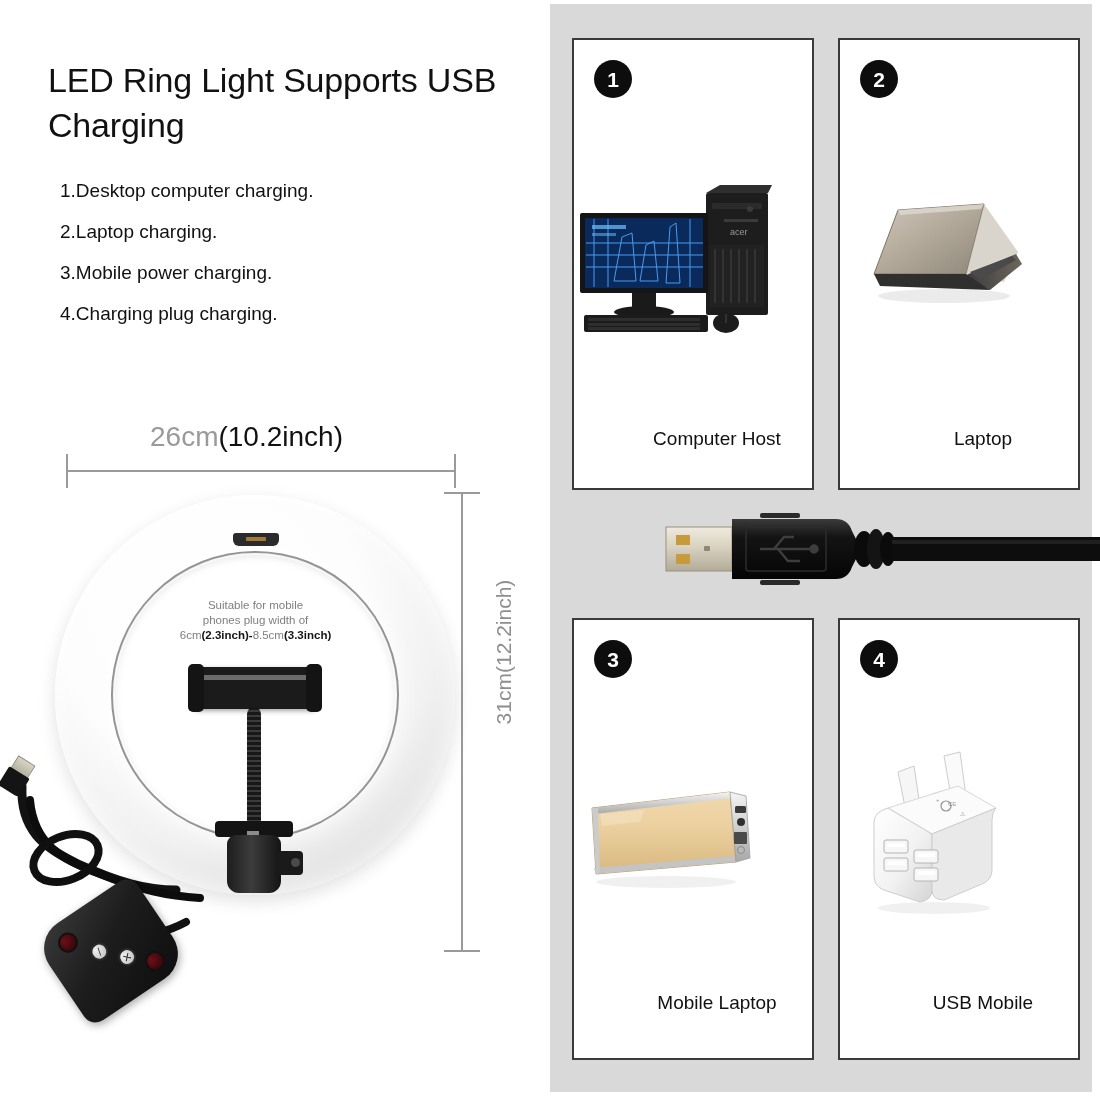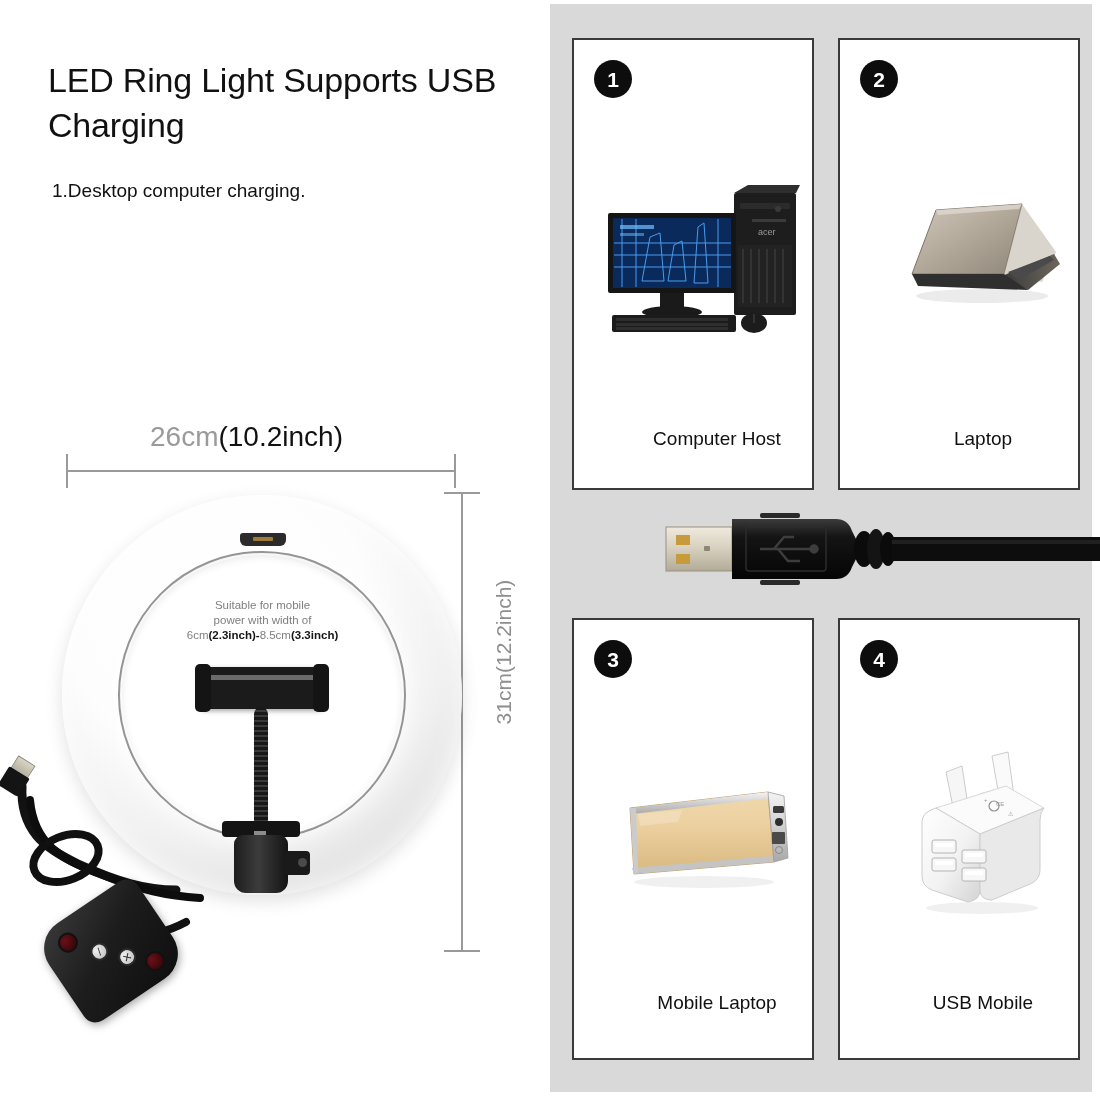--- a/index.html
+++ b/index.html
@@ -12,21 +12,21 @@
   .page { position: relative; width: 1100px; height: 988px; background: #fff; }
 
   
   .left-col { position: absolute; left: 0; top: 0; width: 540px; height: 1100px; }
 
   .headline {
     position: absolute; left: 48px; top: 58px; width: 470px;
     font-size: 34px; line-height: 45px; color: #111; font-weight: 400;
     letter-spacing: -0.2px;
   }
-  .feature-list { position: absolute; left: 52px; top: 180px; width: 460px; }
+  .feature-list { position: absolute; left: 60px; top: 180px; width: 460px; }
   .feature-item {
     font-size: 19px; line-height: 21px; color: #111; margin-bottom: 20px;
   }
 
   
   .dim-h-label {
     position: absolute; left: 150px; top: 421px;
     font-size: 28px; color: #111; white-space: nowrap;
   }
   .dim-h-label .cm { color: #9a9a9a; }
@@ -51,21 +51,21 @@
   .dim-tick-t { top: 492px; }
   .dim-tick-b { top: 950px; }
   .dim-v-label {
     position: absolute; left: 419px; top: 640px;
     width: 170px; font-size: 21px; color: #8e8e8e; white-space: nowrap;
     transform: rotate(-90deg); transform-origin: 50% 50%;
     text-align: center;
   }
 
   
-  .ring-wrap { position: absolute; left: 62px; top: 495px; width: 400px; height: 420px; }
+  .ring-wrap { position: absolute; left: 55px; top: 495px; width: 400px; height: 420px; }
   .ring-outer {
     position: absolute; left: 0; top: 0; width: 400px; height: 400px;
     border-radius: 50%;
     background:
       radial-gradient(circle at 38% 28%, #ffffff 0%, #fdfdfd 40%, #f1f1f1 62%, #e2e2e2 78%, #d6d6d6 100%);
     box-shadow: 0 6px 18px rgba(0,0,0,0.12), inset 0 0 24px rgba(255,255,255,0.9);
   }
   .ring-inner {
     position: absolute; left: 56px; top: 56px; width: 288px; height: 288px;
     border-radius: 50%;
@@ -191,21 +191,21 @@
 
   .badge {
     position: absolute; left: 20px; top: 20px;
     width: 38px; height: 38px; border-radius: 50%;
     background: #0d0d0d; color: #fff;
     display: flex; align-items: center; justify-content: center;
     font-size: 21px; font-weight: 700; line-height: 1;
   }
   .card-media {
     position: absolute; left: 0; right: 0; top: 70px; height: 290px;
-    display: flex; align-items: center; justify-content: flex-end;
+    display: flex; align-items: center; justify-content: flex-start;
   }
   .card-label {
     position: absolute; left: 0; right: 0; bottom: 38px;
     text-align: center; font-size: 19px; color: #111; padding-left: 48px;
   }
   .card-3 .card-label, .card-4 .card-label { bottom: 44px; }
 
   
   .usb-connector { position: absolute; left: 110px; top: 505px; width: 452px; height: 80px; }
 
@@ -215,41 +215,44 @@
 <body>
 
 <div class="page">
 
   <div class="left-col">
 
     <div class="headline">LED Ring Light Supports USB Charging</div>
 
     <div class="feature-list">
       <div class="feature-item">1.Desktop computer charging.</div>
+      <div class="feature-item">2.Laptop charging.</div>
+      <div class="feature-item">3.Mobile power charging.</div>
+      <div class="feature-item">4.Charging plug charging.</div>
     </div>
 
     <div class="dim-h-label"><span class="cm">26cm</span><span>(10.2inch)</span></div>
     <div class="dim-line-h"></div>
     <div class="dim-tick-l"></div>
     <div class="dim-tick-r"></div>
 
     <div class="dim-line-v"></div>
     <div class="dim-tick-t"></div>
     <div class="dim-tick-b"></div>
     <div class="dim-v-label">31cm(12.2inch)</div>
 
     <div class="ring-wrap">
       <div class="ring-outer"></div>
       <div class="ring-inner"></div>
       <div class="ring-inner-glow"></div>
       <div class="ring-top-clip"></div>
 
       <div class="ring-note">
         <span class="g">Suitable for mobile</span><br>
-        <span class="g">power with width of</span><br>
+        <span class="g">phones plug width of</span><br>
         <span class="g">6cm</span><span class="b">(2.3inch)</span><span class="b">-</span><span class="g">8.5cm</span><span class="b">(3.3inch)</span>
       </div>
 
       <div class="holder">
         <div class="holder-jawL"></div>
         <div class="holder-jawR"></div>
       </div>
       <div class="gooseneck"></div>
       <div class="mount-plate"></div>
       <div class="ballhead-stem"></div>

